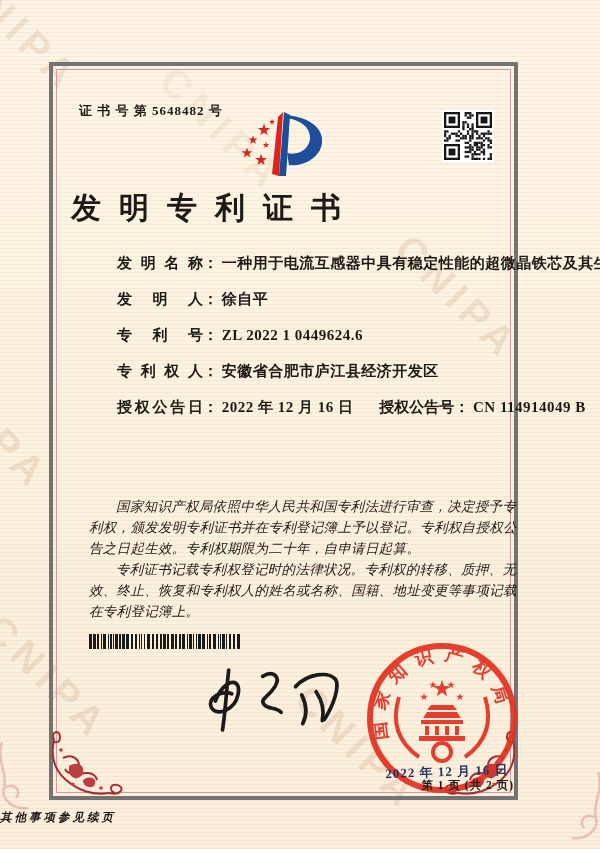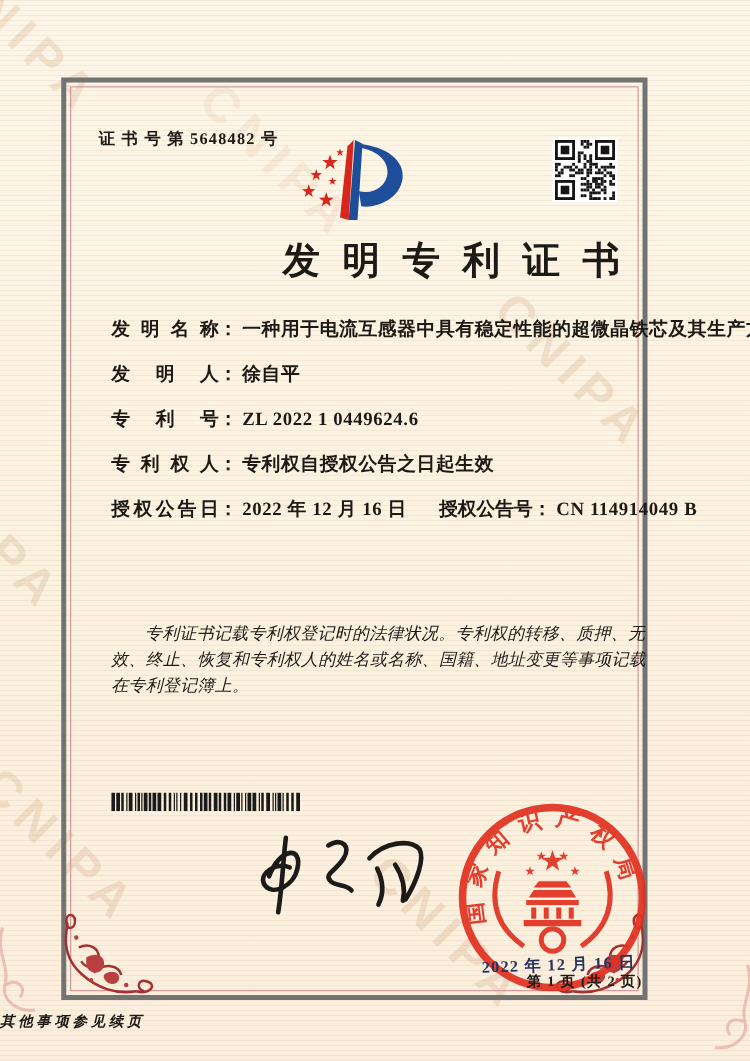--- a/index.html
+++ b/index.html
@@ -12,26 +12,26 @@
   }
   .wm{position:absolute;font:bold 40px "Liberation Sans","DejaVu Sans",sans-serif;
       letter-spacing:7px;color:rgba(197,149,108,.22);transform:rotate(45deg);
       transform-origin:left top;pointer-events:none;white-space:nowrap;}
   .frame{position:absolute;left:49px;top:62px;width:469px;height:738px;
          border:4px solid #737373;box-sizing:border-box;}
   .frame-inner{position:absolute;inset:3px;border:1px solid #cf9d9d;pointer-events:none;}
   .certno{position:absolute;left:26px;top:36px;font-size:13px;font-weight:bold;letter-spacing:1px;}
   .logo{position:absolute;left:50%;top:42px;transform:translateX(-50%);}
   .qr{position:absolute;right:20px;top:44px;width:48px;height:48px;background:#fff;padding:2px;}
-  .title{position:absolute;left:0;right:0;top:122px;text-align:right;
+  .title{position:absolute;left:0;right:14px;top:122px;text-align:left;
          font-size:30px;font-weight:bold;letter-spacing:18px;text-indent:18px;}
   .rows{position:absolute;left:36px;top:188px;width:440px;}
   .row{height:36px;font-size:15px;font-weight:bold;white-space:nowrap;}
   .flabel{display:inline-block;width:86px;text-align:justify;text-align-last:justify;
-          -moz-text-align-last:justify;vertical-align:top;}
+          -moz-text-align-last:justify;vertical-align:top;margin-left:28px;}
   .fval{letter-spacing:.5px;}
   .row .pair2{margin-left:22px;}
   .body-text{position:absolute;left:36px;top:430px;width:436px;
              font-size:13.5px;line-height:21px;font-style:italic;font-weight:500;}
   .body-text p{margin:0;text-indent:2em;letter-spacing:.3px;}
   .barcode{position:absolute;left:36px;top:568px;}
   .signer{position:absolute;left:39px;top:624px;font:bold 14px "Liberation Sans","DejaVu Sans",sans-serif;
           line-height:25px;letter-spacing:2px;}
   .signature{position:absolute;left:128px;top:598px;}
   .seal{position:absolute;left:310px;top:573px;width:158px;height:158px;}
@@ -258,33 +258,34 @@
     <div class="row">
       <span class="flabel">发明人</span><span>：</span>
       <span class="fval">徐自平</span>
     </div>
     <div class="row">
       <span class="flabel">专利号</span><span>：</span>
       <span class="fval">ZL 2022 1 0449624.6</span>
     </div>
     <div class="row">
       <span class="flabel">专利权人</span><span>：</span>
-      <span class="fval">专利权自授权公告之日起生效</span>
+      <span class="fval">安徽省合肥市庐江县经济开发区</span>
     </div>
     <div class="row">
       <span class="flabel">授权公告日</span><span>：</span>
       <span class="fval">2022 年 12 月 16 日</span>
       <span class="pair2">
         <span>授权公告号</span><span>：</span>
         <span class="fval">CN 114914049 B</span>
       </span>
     </div>
   </div>
 
   <div class="body-text">
+    <p>国家知识产权局依照中华人民共和国专利法进行审查，决定授予专利权，颁发发明专利证书并在专利登记簿上予以登记。专利权自授权公告之日起生效。专利权期限为二十年，自申请日起算。</p>
     <p>专利证书记载专利权登记时的法律状况。专利权的转移、质押、无效、终止、恢复和专利权人的姓名或名称、国籍、地址变更等事项记载在专利登记簿上。</p>
   </div>
 
   <svg class="barcode" width="158" height="15" viewBox="0 0 158 15" id="barcodebox">
       <rect x="0" y="0" width="3" height="15" fill="#1a1a1a"></rect>
       <rect x="4" y="0" width="3" height="15" fill="#1a1a1a"></rect>
       <rect x="8" y="0" width="2" height="15" fill="#1a1a1a"></rect>
       <rect x="12" y="0" width="1" height="15" fill="#1a1a1a"></rect>
       <rect x="14" y="0" width="3" height="15" fill="#1a1a1a"></rect>
       <rect x="19" y="0" width="1" height="15" fill="#1a1a1a"></rect>

